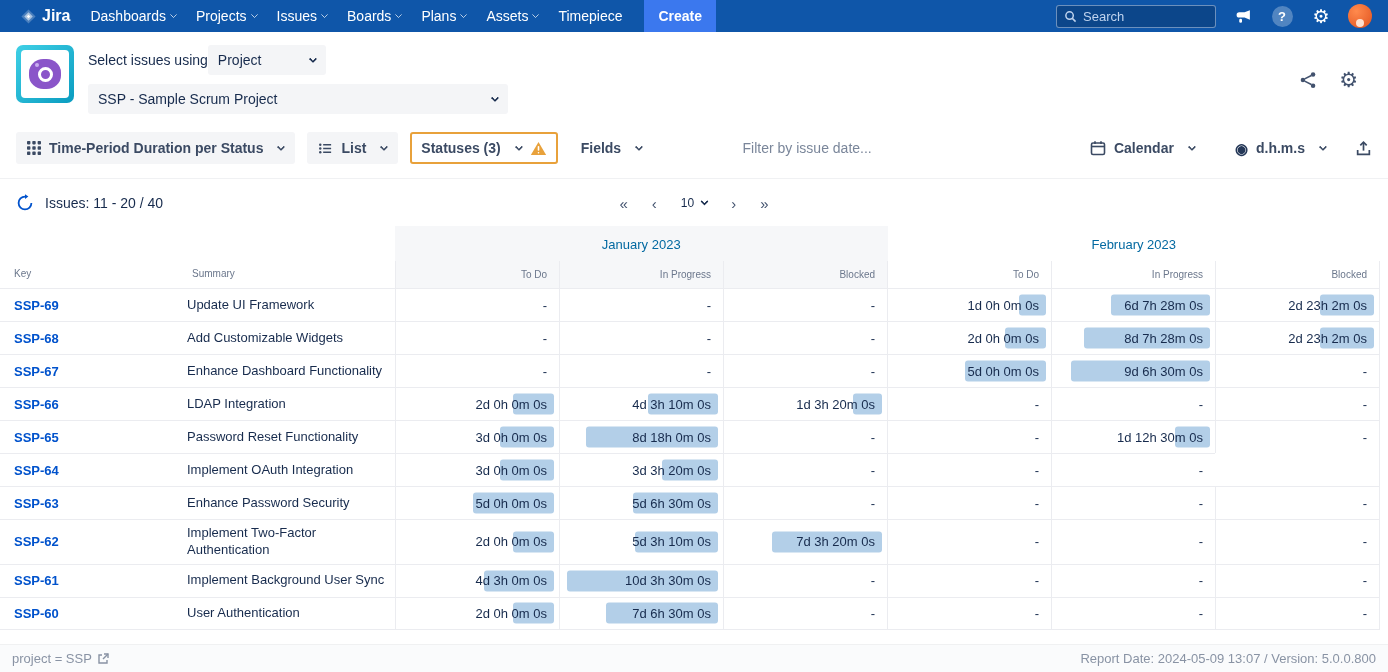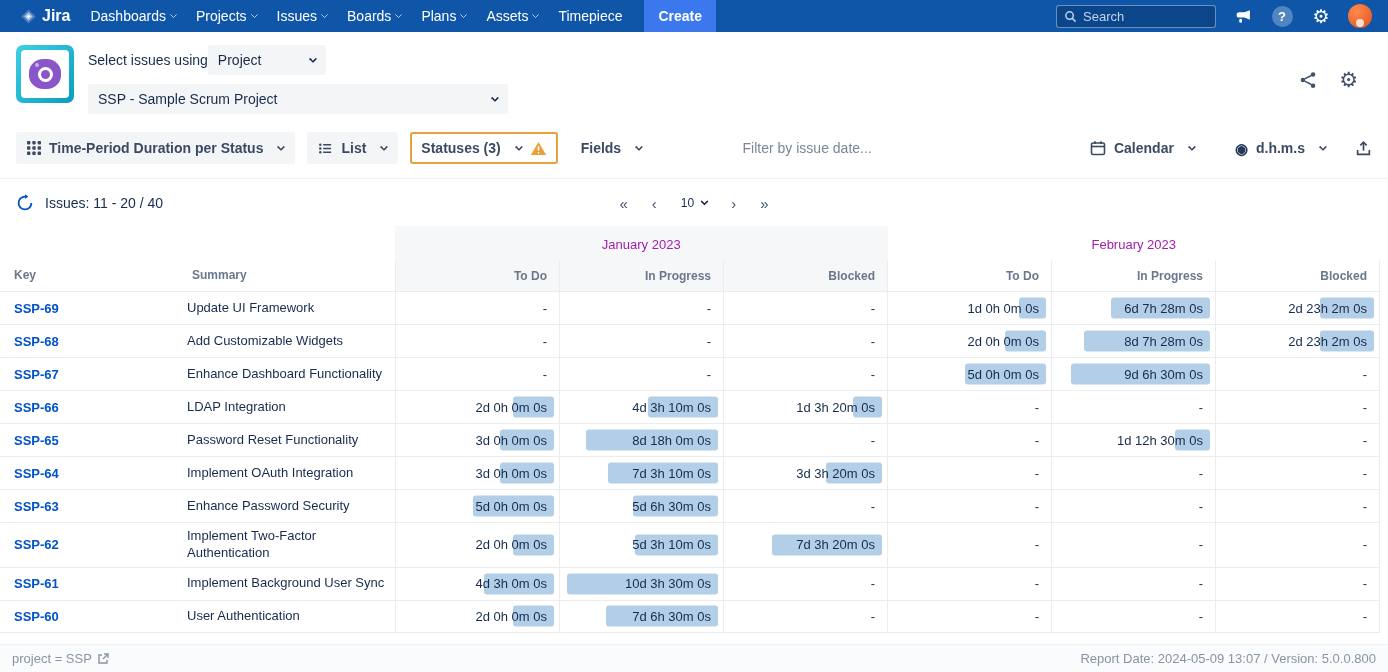--- a/index.html
+++ b/index.html
@@ -78,23 +78,23 @@
   .pager .pg{cursor:pointer; user-select:none;}
   .page-size{display:flex; align-items:center; font-size:12px; color:var(--text); cursor:pointer;}
 
   
   .table{flex:0 0 auto; padding-right:8px;}
   .grid-row{display:grid; grid-template-columns:180px 215px repeat(6,1fr); border-right:1px solid var(--border);}
   .grid-row.months{border-right:none;}
   .g-empty{grid-column:1/3;}
   .g-jan{grid-column:3/6;}
   .g-feb{grid-column:6/9;}
-  .month-cell{text-align:center; font-size:13px; color:#a21caf; padding:11px 0 9px;}
+  .month-cell{text-align:center; font-size:13px; color:#0369a1; padding:11px 0 9px;}
   .band{background:var(--band);}
-  .hcell{font-size:12px; color:var(--muted); padding:7px 12px 9px; display:flex; align-items:center;font-weight:bold;}
+  .hcell{font-size:10px; color:var(--muted); padding:7px 12px 9px; display:flex; align-items:center;}
   .hcell.left{padding-left:14px;}
   .hcell.c-dur{justify-content:flex-end;}
   .cell{min-height:33px; display:flex; align-items:center; border-top:1px solid var(--border); font-size:13px;}
   .trow:last-child .cell{border-bottom:1px solid var(--border);}
   .c-key{padding-left:14px;}
   .c-key a{color:var(--link); font-weight:600; text-decoration:none;}
   .c-summary{padding:5px 10px 5px 7px; line-height:1.3;}
   .c-dur{position:relative; justify-content:flex-end; padding:0 12px 0 4px; border-left:1px solid var(--border);}
   .bar{position:absolute; right:5px; top:50%; transform:translateY(-50%); height:21px; border-radius:3px; background:var(--bar);}
   .dur-text{position:relative; z-index:1;}
@@ -473,24 +473,20 @@
       <div class="grid-row trow">
         <div class="cell c-key">
           <a href="#">SSP-64</a>
         </div>
         <div class="cell c-summary">Implement OAuth Integration</div>
         <div class="cell c-dur">
           <span class="bar" style="width: 54.5px;"></span>
           <span class="dur-text">3d 0h 0m 0s</span>
         </div>
         <div class="cell c-dur">
-          <span class="bar" style="width: 110.255px;"></span>
-          <span class="dur-text">7d 3h 10m 0s</span>
-        </div>
-        <div class="cell c-dur">
           <span class="bar" style="width: 56.39px;"></span>
           <span class="dur-text">3d 3h 20m 0s</span>
         </div>
         <div class="cell c-dur">
           <span class="dur-text">-</span>
         </div>
         <div class="cell c-dur">
           <span class="dur-text">-</span>
         </div>
         <div class="cell c-dur">

